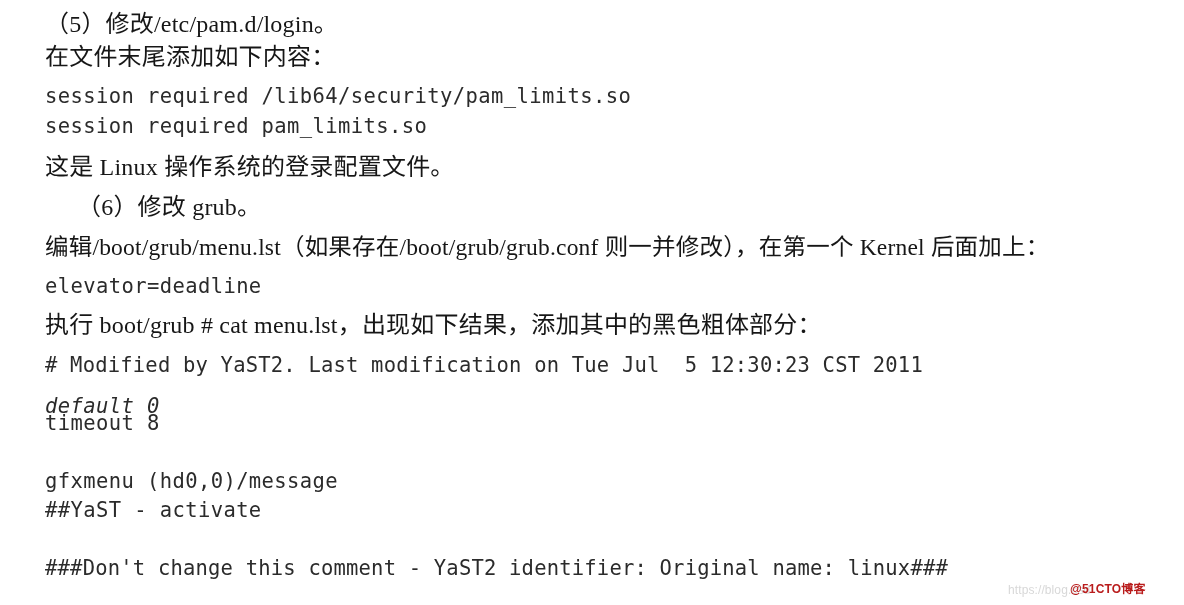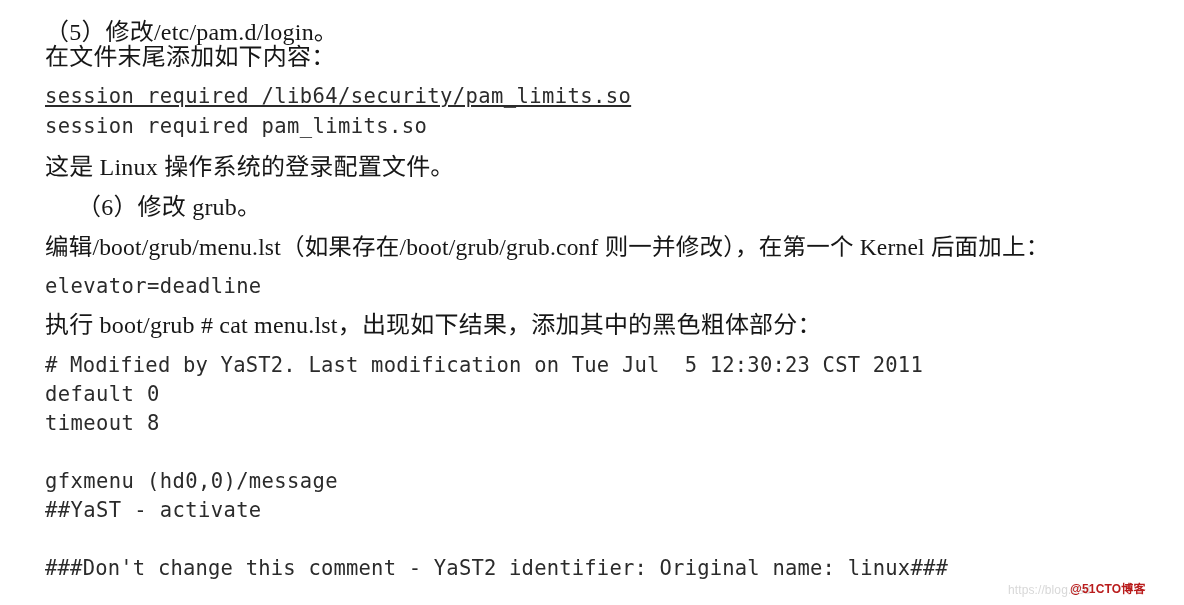--- a/index.html
+++ b/index.html
@@ -82,41 +82,41 @@
     color: #b91c1c;
     font-weight: 700;
     letter-spacing: 0.2px;
   }
 </style>
 </head>
 <body>
 
 <div id="page">
 
-  <div class="line prose" style="top:20px;">（5）修改/etc/pam.d/login。</div>
+  <div class="line prose" style="top:12px;">（5）修改/etc/pam.d/login。</div>
 
   <div class="line prose" style="top:45px;">在文件末尾添加如下内容：</div>
 
-  <div class="line code" style="top:86px;text-decoration:underline;">session required /lib64/security/pam_limits.so</div>
+  <div class="line code" style="top:86px;">session required /lib64/security/pam_limits.so</div>
 
   <div class="line code" style="top:116px;">session required pam_limits.so</div>
 
   <div class="line prose" style="top:155px;">这是 Linux 操作系统的登录配置文件。</div>
 
   <div class="line prose" style="top:195px;margin-left:32px;">（6）修改 grub。</div>
 
   <div class="line code" style="top:276px;">elevator=deadline</div>
 
   <div class="line prose" style="top:236px; font-size:23.5px;">编辑/boot/grub/menu.lst（如果存在/boot/grub/grub.conf 则一并修改），在第一个 Kernel 后面加上：</div>
 
   <div class="line prose" style="top:313px;">执行 boot/grub # cat menu.lst，出现如下结果，添加其中的黑色粗体部分：</div>
 
   <div class="line code tight" style="top:355px;"># Modified by YaST2. Last modification on Tue Jul  5 12:30:23 CST 2011</div>
 
-  <div class="line code" style="top:384px;">default 0</div>
+  <div class="line code" style="top:396px;font-style:italic;">default 0</div>
 
   <div class="line code" style="top:413px;">timeout 8</div>
 
 
   <div class="line code" style="top:471px;">gfxmenu (hd0,0)/message</div>
 
   <div class="line code" style="top:500px;">##YaST - activate</div>
 
   <div class="line code tight" style="top:558px;">###Don't change this comment - YaST2 identifier: Original name: linux###</div>
 

